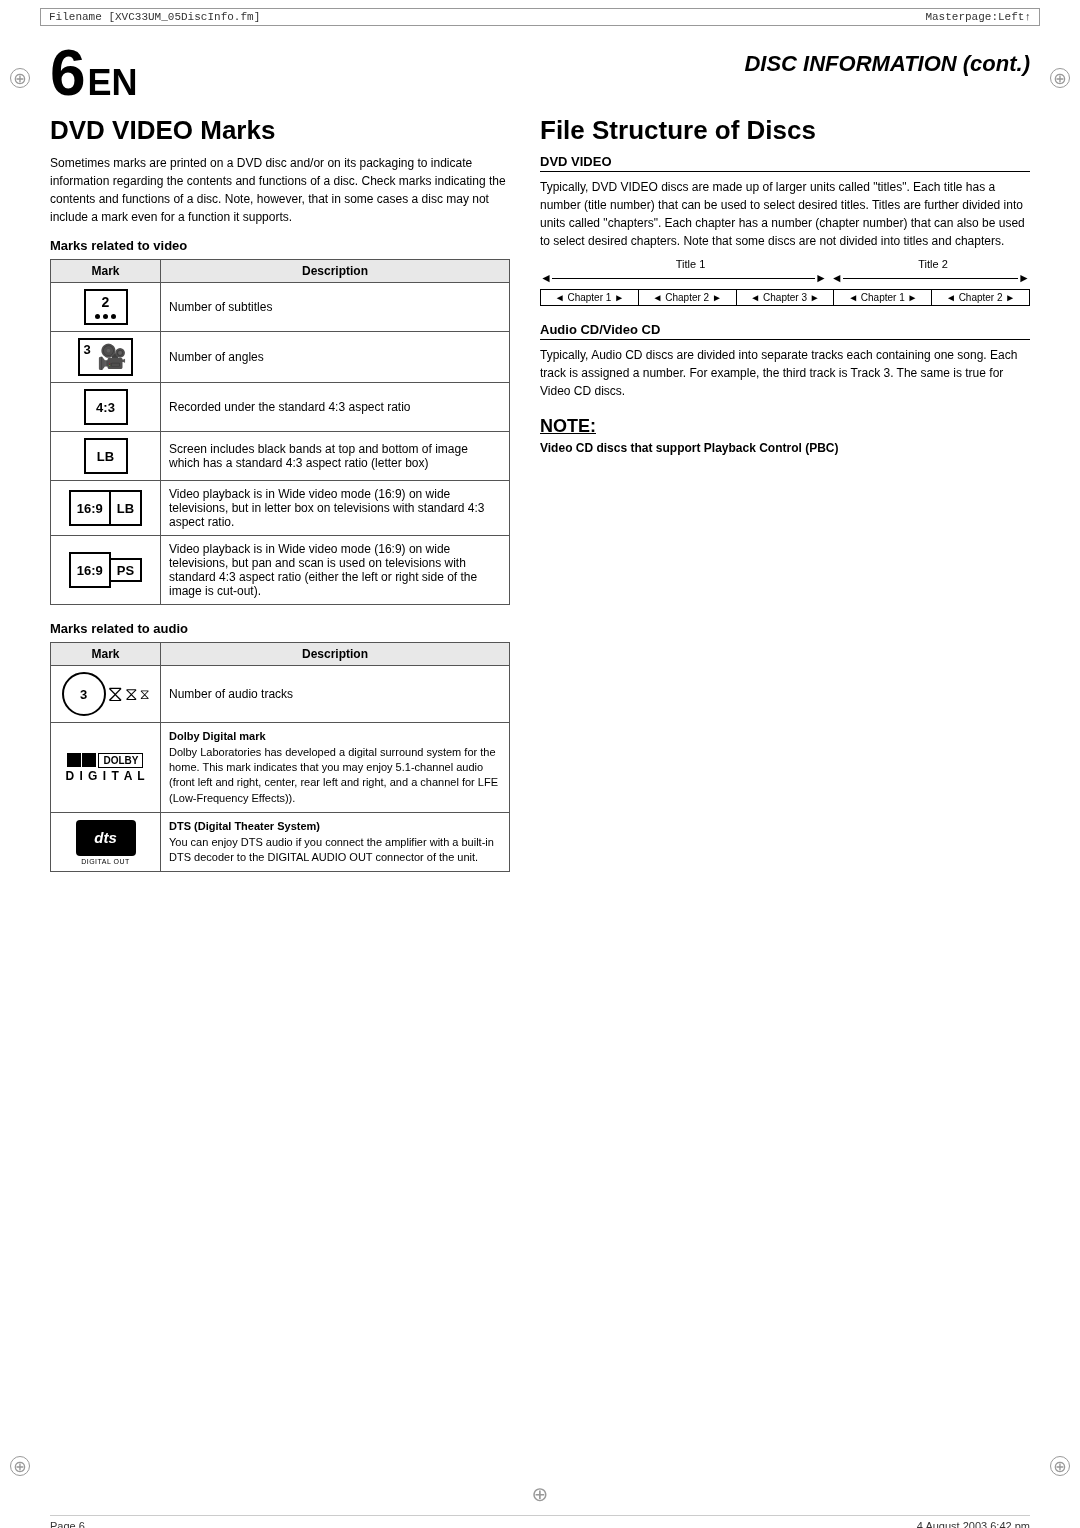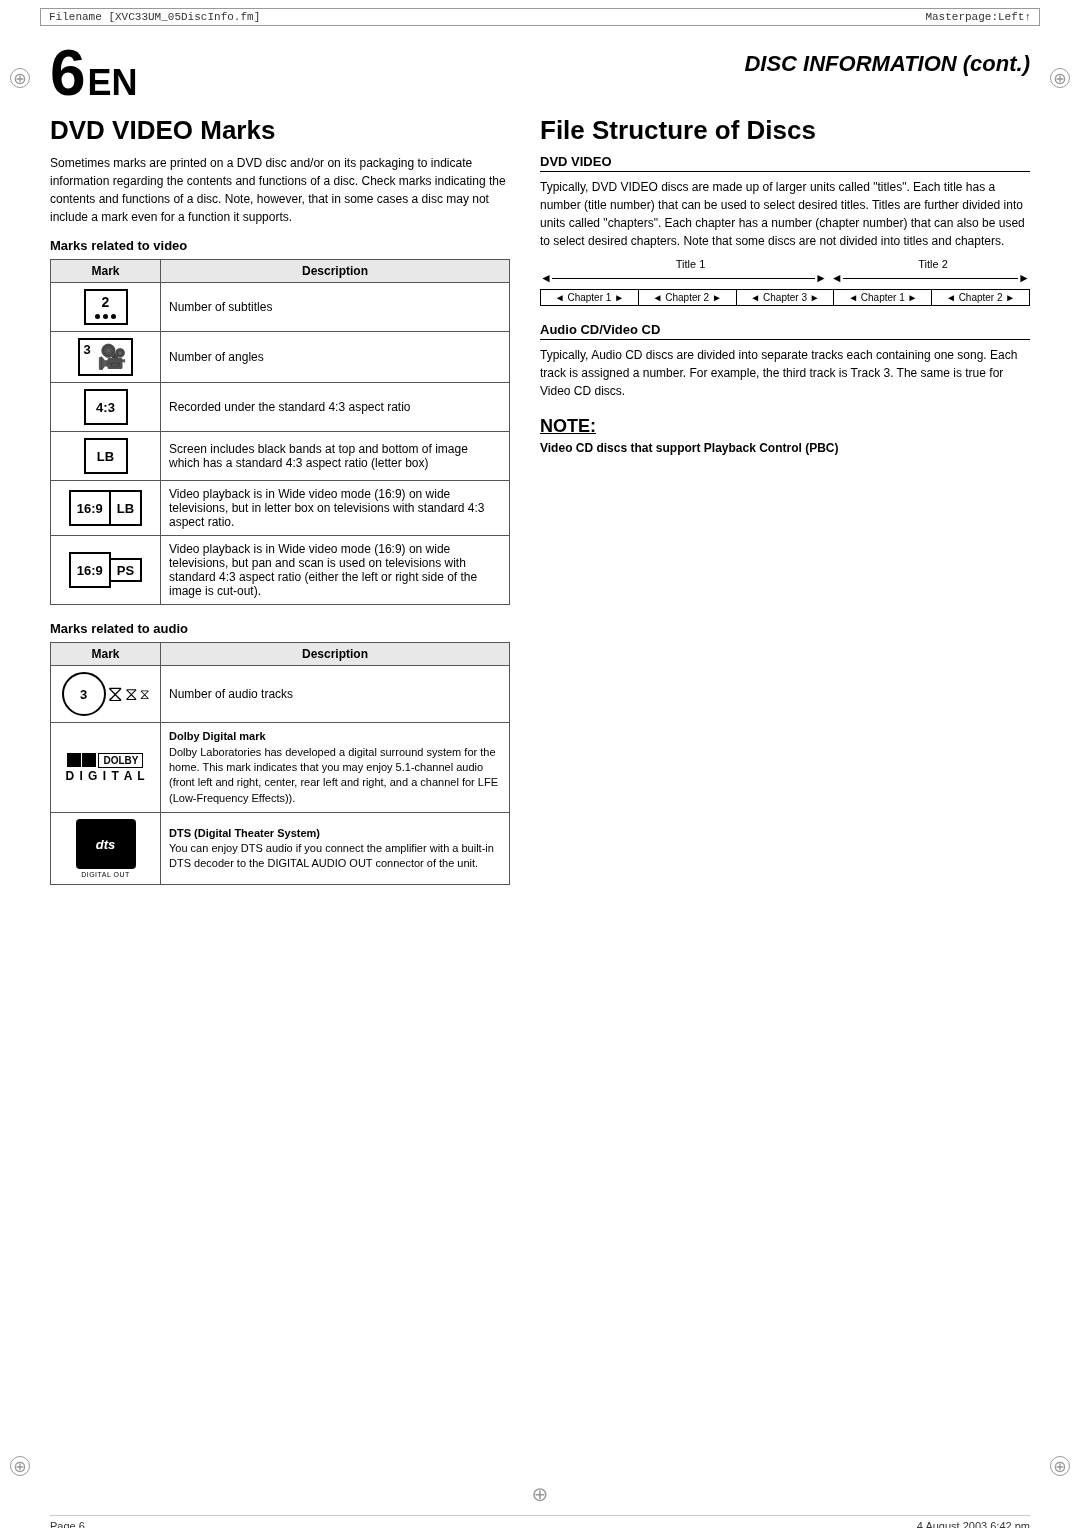--- a/index.html
+++ b/index.html
@@ -277,28 +277,28 @@
       font-weight: bold;
     }
     .dolby-bottom {
       font-size: 12px;
       letter-spacing: 1px;
       font-weight: bold;
       margin-top: 1px;
     }
     .dts-icon {
       width: 60px;
-      height: 50px;
+      height: 36px;
       background: #000;
       border-radius: 4px;
       display: inline-flex;
       align-items: center;
       justify-content: center;
       color: #fff;
-      font-size: 13px;
+      font-size: 15px;
       font-weight: bold;
       font-style: italic;
       position: relative;
     }
     .dts-sub {
       font-size: 7px;
       color: #000;
       margin-top: 2px;
       letter-spacing: 0.5px;
     }

